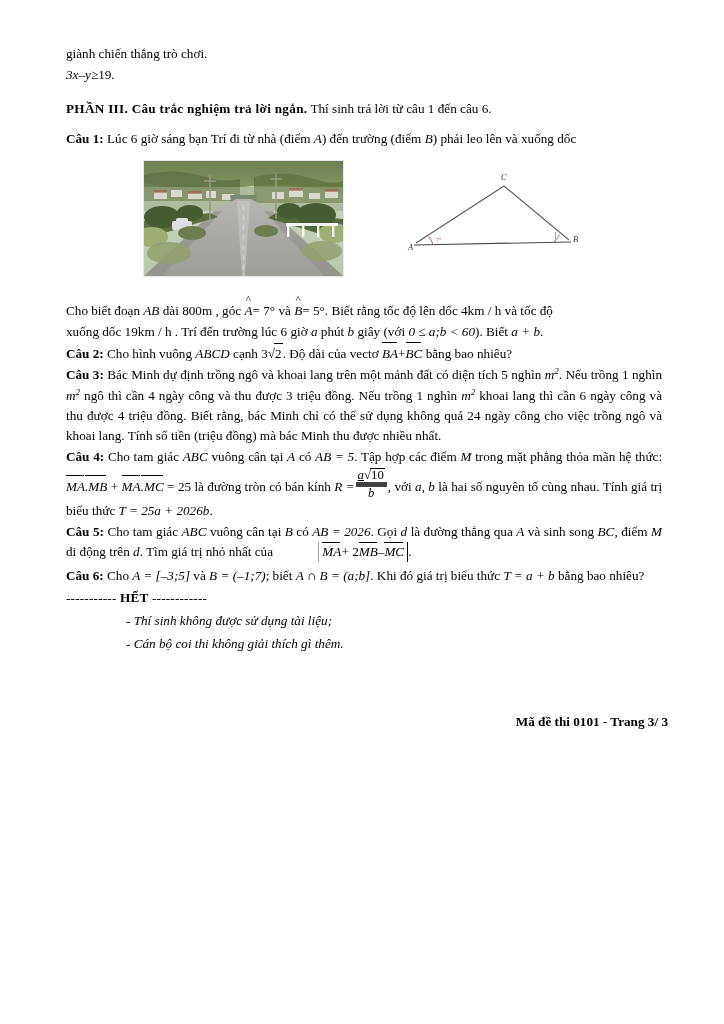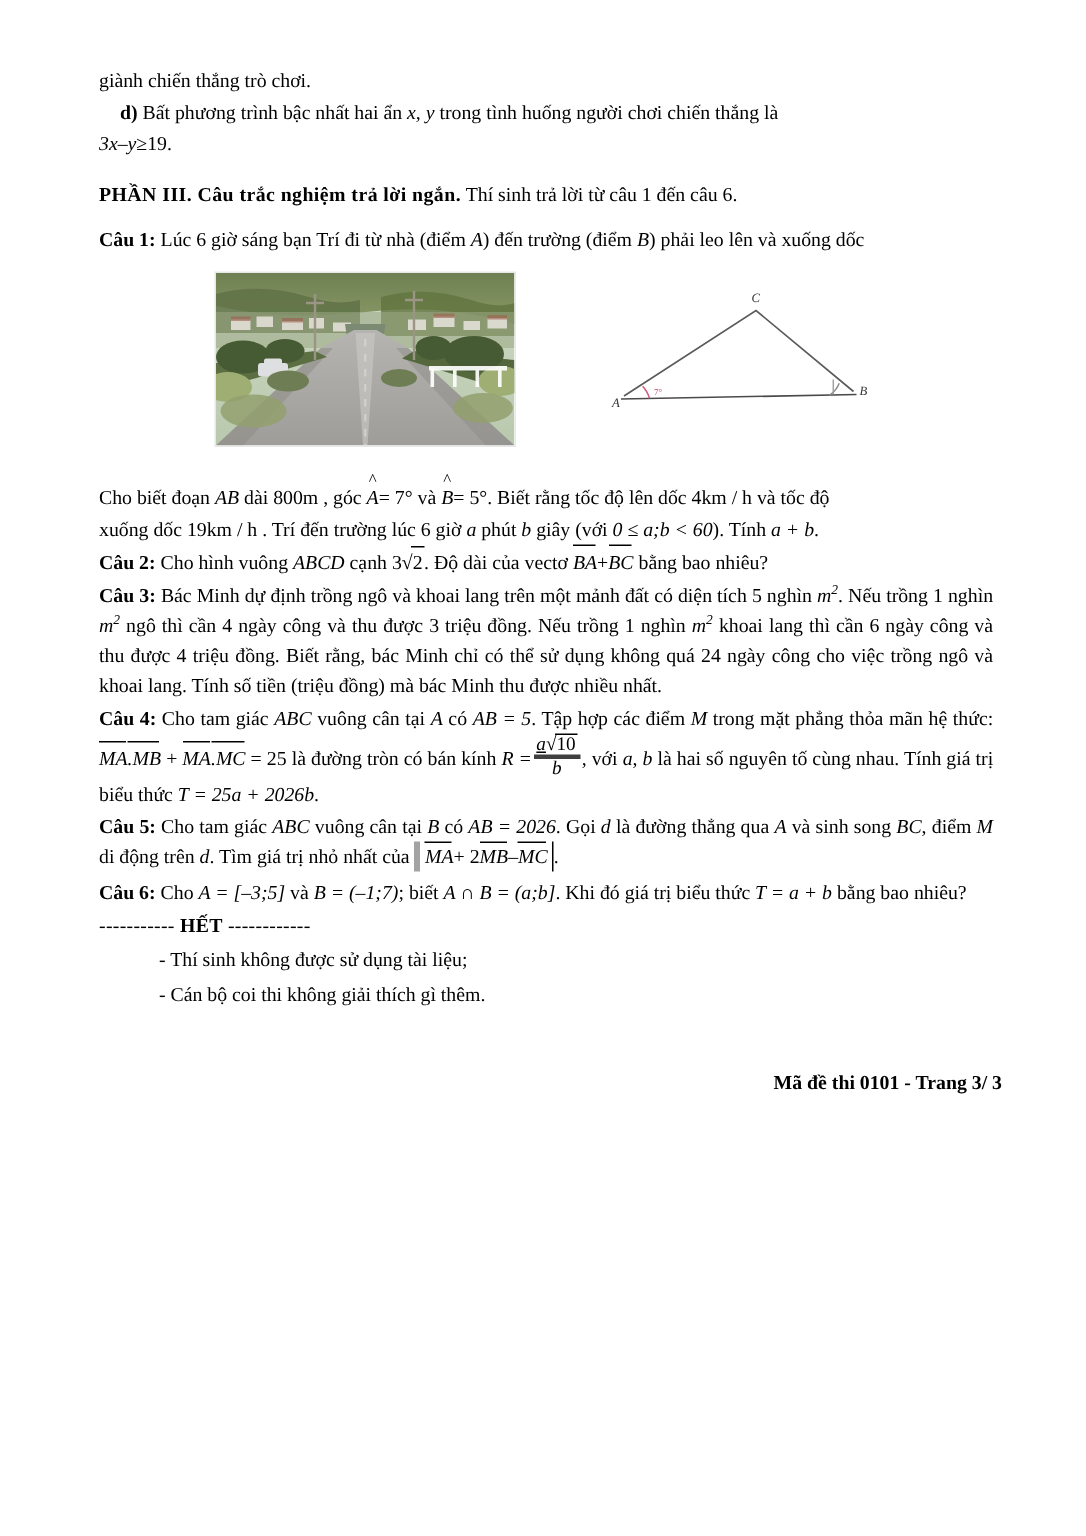--- a/index.html
+++ b/index.html
@@ -62,21 +62,21 @@
 
   
   .frac {
     display: inline-block;
     vertical-align: -0.52em;
     text-align: center;
     font-size: 0.97em;
     line-height: 1.08;
     margin: 0 1px;
   }
-  .frac .num { display: block; padding: 0 2px; border-bottom: 3px solid #404040; text-decoration: underline; }
+  .frac .num { display: block; padding: 0 2px; border-bottom: 5px solid #404040; text-decoration: underline; }
   .frac .den { display: block; padding: 0 2px; font-style: italic; }
   .sqrt {
     display: inline-block;
     border-top: 1px solid #000;
     padding: 0 1px 0 1px;
     margin-left: -1px;
   }
   .radsign { display: inline-block; }
   .vec {
     display: inline-block;
@@ -86,24 +86,25 @@
   }
   .vec::before {
     content: "";
     position: absolute;
     left: 0; right: 1px; top: -1px;
     height: 1px;
     background: #000;
   }
   .abs {
     display: inline-block;
-    border-left: 4px solid #a3a3a3;
+    border-left: 1px solid #a3a3a3;
     border-right: 1px solid #000;
     padding: 1px 3px 1px 3px;
     line-height: 1.25;
+    margin-left: 42px;
   }
   sup.pw { font-size: 0.68em; vertical-align: super; font-style: italic; }
   .hatvar {
     display: inline-block;
     position: relative;
     font-style: italic;
   }
   .hatvar .hat {
     position: absolute;
     left: 0; right: 0; top: -0.62em;
@@ -113,47 +114,42 @@
     line-height: 1;
   }
   .het-line {
     text-align: left;
     font-size: 13.2px;
     margin-top: 4px;
     letter-spacing: 0.2px;
   }
   .het-line .het-bold { font-weight: bold; }
   .note {
+    font-style: italic;
     font-size: 13.2px;
-    margin: 7px 0 0 40px;
+    margin: 7px 0 0 60px;
   }
   .footer {
     position: absolute;
     right: 56px;
     bottom: 42px;
     font-size: 13.2px;
     font-weight: bold;
   }
   .linegap { height: 3px; }
 </style>
 </head>
 <body>
 
 <div class="page">
 
   <p class="para nojust">
     <span>giành chiến thắng trò chơi.</span>
   </p>
 
-  <p class="para indent-d">
-    <span class="bold">d)</span>
-    <span>Bất phương trình bậc nhất hai ẩn</span>
-    <span class="mathv">x, y</span>
-    <span>trong tình huống người chơi chiến thắng là</span>
-  </p>
   <p class="para nojust">
     <span class="mathv">3x</span><span>–</span><span class="mathv">y</span><span>≥19.</span>
   </p>
 
   <div class="gap-md"></div>
 
   <p class="para nojust">
     <span class="bold sp">PHẦN III. Câu trắc nghiệm trả lời ngắn.</span>
     <span>Thí sinh trả lời từ câu 1 đến câu 6.</span>
   </p>
@@ -277,21 +273,21 @@
     <span class="hatvar"><span class="hat">^</span><span>A</span></span><span class="up">= 7°</span>
     <span>và</span>
     <span class="hatvar"><span class="hat">^</span><span>B</span></span><span class="up">= 5°</span><span>. Biết rằng tốc độ lên dốc 4km / h  và tốc độ</span>
   </p>
   <p class="para">
     <span>xuống dốc 19km / h . Trí đến trường lúc 6  giờ</span>
     <span class="mathv">a</span>
     <span>phút</span>
     <span class="mathv">b</span>
     <span>giây (với</span>
-    <span class="mathv">0 ≤ a;b &lt; 60</span><span>). Tính</span>
+    <span class="mathv">0 ≤ a;b &lt; 60</span><span>). Biết</span>
     <span class="mathv">a + b</span><span>.</span>
   </p>
 
   <p class="para nojust">
     <span class="bold">Câu 2:</span>
     <span>Cho hình vuông</span>
     <span class="mathv">ABCD</span>
     <span>cạnh 3</span><span class="radsign">√</span><span class="sqrt">2</span><span>. Độ dài của vectơ</span>
     <span class="vec">BA</span><span>+</span><span class="vec">BC</span>
     <span>bằng bao nhiêu?</span>

